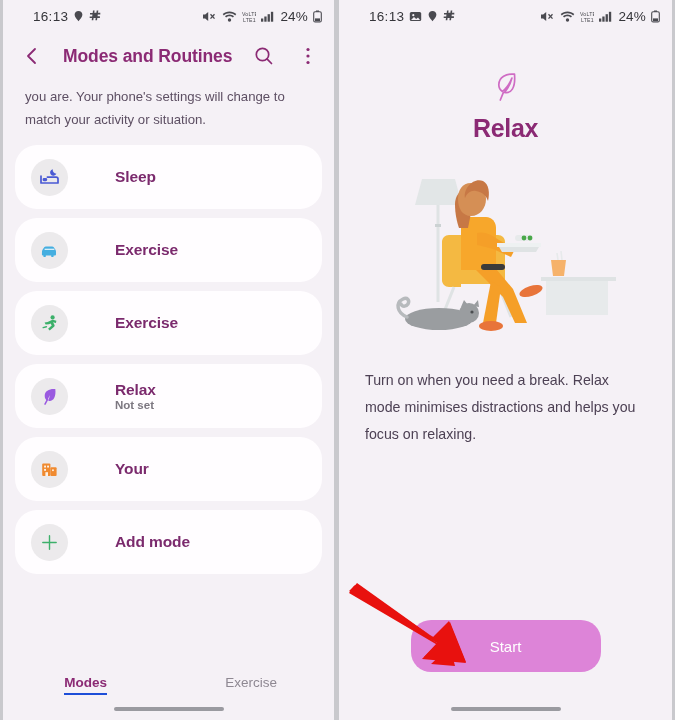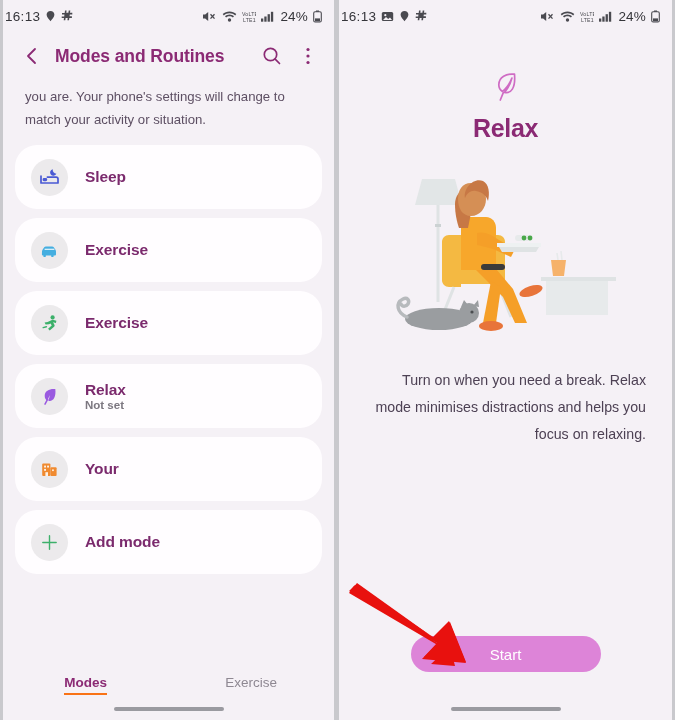--- a/index.html
+++ b/index.html
@@ -23,37 +23,37 @@
   }
   .phone.left  { width: 331px; margin-left: 3px; }
   .phone.right { width: 333px; margin-left: 5px; }
 
   
   .statusbar {
     height: 33px;
     display: flex;
     align-items: center;
     justify-content: space-between;
-    padding: 0 12px 0 2px;
+    padding: 0 12px 0 30px;
     font-size: 13.5px;
     color: #3a3a3e;
     letter-spacing: .2px;
   }
   .sb-left, .sb-right { display: flex; align-items: center; gap: 5px; }
   .sb-time { font-size: 13.5px; color: #35353a; letter-spacing: .3px; }
   .sb-icon { display: inline-flex; align-items: center; color: #4a4a50; }
   .sb-pct { font-size: 13.5px; color: #35353a; margin-left: 1px; }
 
   
   .appbar {
     height: 46px;
     display: flex;
     align-items: center;
     padding: 0 14px 0 18px;
-    gap: 12px;
+    gap: 20px;
   }
   .back-chevron { width: 22px; height: 22px; flex: 0 0 auto; cursor: pointer; }
   .appbar-title {
     flex: 1 1 auto;
     font-size: 17.5px;
     font-weight: bold;
     color: #8b2a74;
     letter-spacing: -.1px;
     white-space: nowrap;
   }
@@ -71,20 +71,21 @@
   .list { padding: 0 12px; }
   .mode-card {
     background: #fffdff;
     border-radius: 22px;
     height: 64px;
     margin-bottom: 9px;
     display: flex;
     align-items: center;
     padding: 0 16px;
     cursor: pointer;
+    gap: 30px;
   }
   .mode-ic {
     width: 37px; height: 37px;
     border-radius: 50%;
     background: #eceaec;
     flex: 0 0 auto;
     display: flex; align-items: center; justify-content: center;
     margin-right: 17px;
   }
   .mode-texts { display: flex; flex-direction: column; justify-content: center; }
@@ -108,21 +109,21 @@
     display: flex;
   }
   .tab {
     flex: 1 1 0;
     text-align: center;
     font-size: 13.5px;
     cursor: pointer;
     padding-bottom: 4px;
   }
   .tab.active { color: #8b2a74; font-weight: bold; }
-  .tab.active .tab-label { border-bottom: 2px solid #f97316; padding-bottom: 3px; }
+  .tab.active .tab-label { border-bottom: 2px solid #1d4ed8; padding-bottom: 3px; }
   .tab.inactive { color: #8e8892; }
 
   .home-ind {
     position: absolute;
     bottom: 9px; left: 50%;
     transform: translateX(-50%);
     width: 110px; height: 4px;
     border-radius: 2px;
     background: #9a9aa0;
   }
@@ -133,30 +134,30 @@
     text-align: center;
     font-size: 25px;
     font-weight: bold;
     color: #8b2a74;
     margin-top: 7px;
     letter-spacing: -.3px;
   }
   .illus { margin-top: 18px; display: flex; justify-content: center; }
   .detail-desc {
     margin: 26px 26px 0 26px;
-    text-align: right;
+    text-align: left;
     font-size: 14.2px;
     line-height: 27px;
     color: #4d4154;
   }
   .start-btn {
     position: absolute;
     left: 50%; transform: translateX(-50%);
     bottom: 48px;
-    width: 190px; height: 36px;
+    width: 190px; height: 52px;
     border-radius: 20px;
     background: #dd84d8;
     border: none;
     color: #ffffff;
     font-size: 15px;
     font-family: "Liberation Sans", sans-serif;
     cursor: pointer;
     display: flex; align-items: center; justify-content: center;
   }
 

